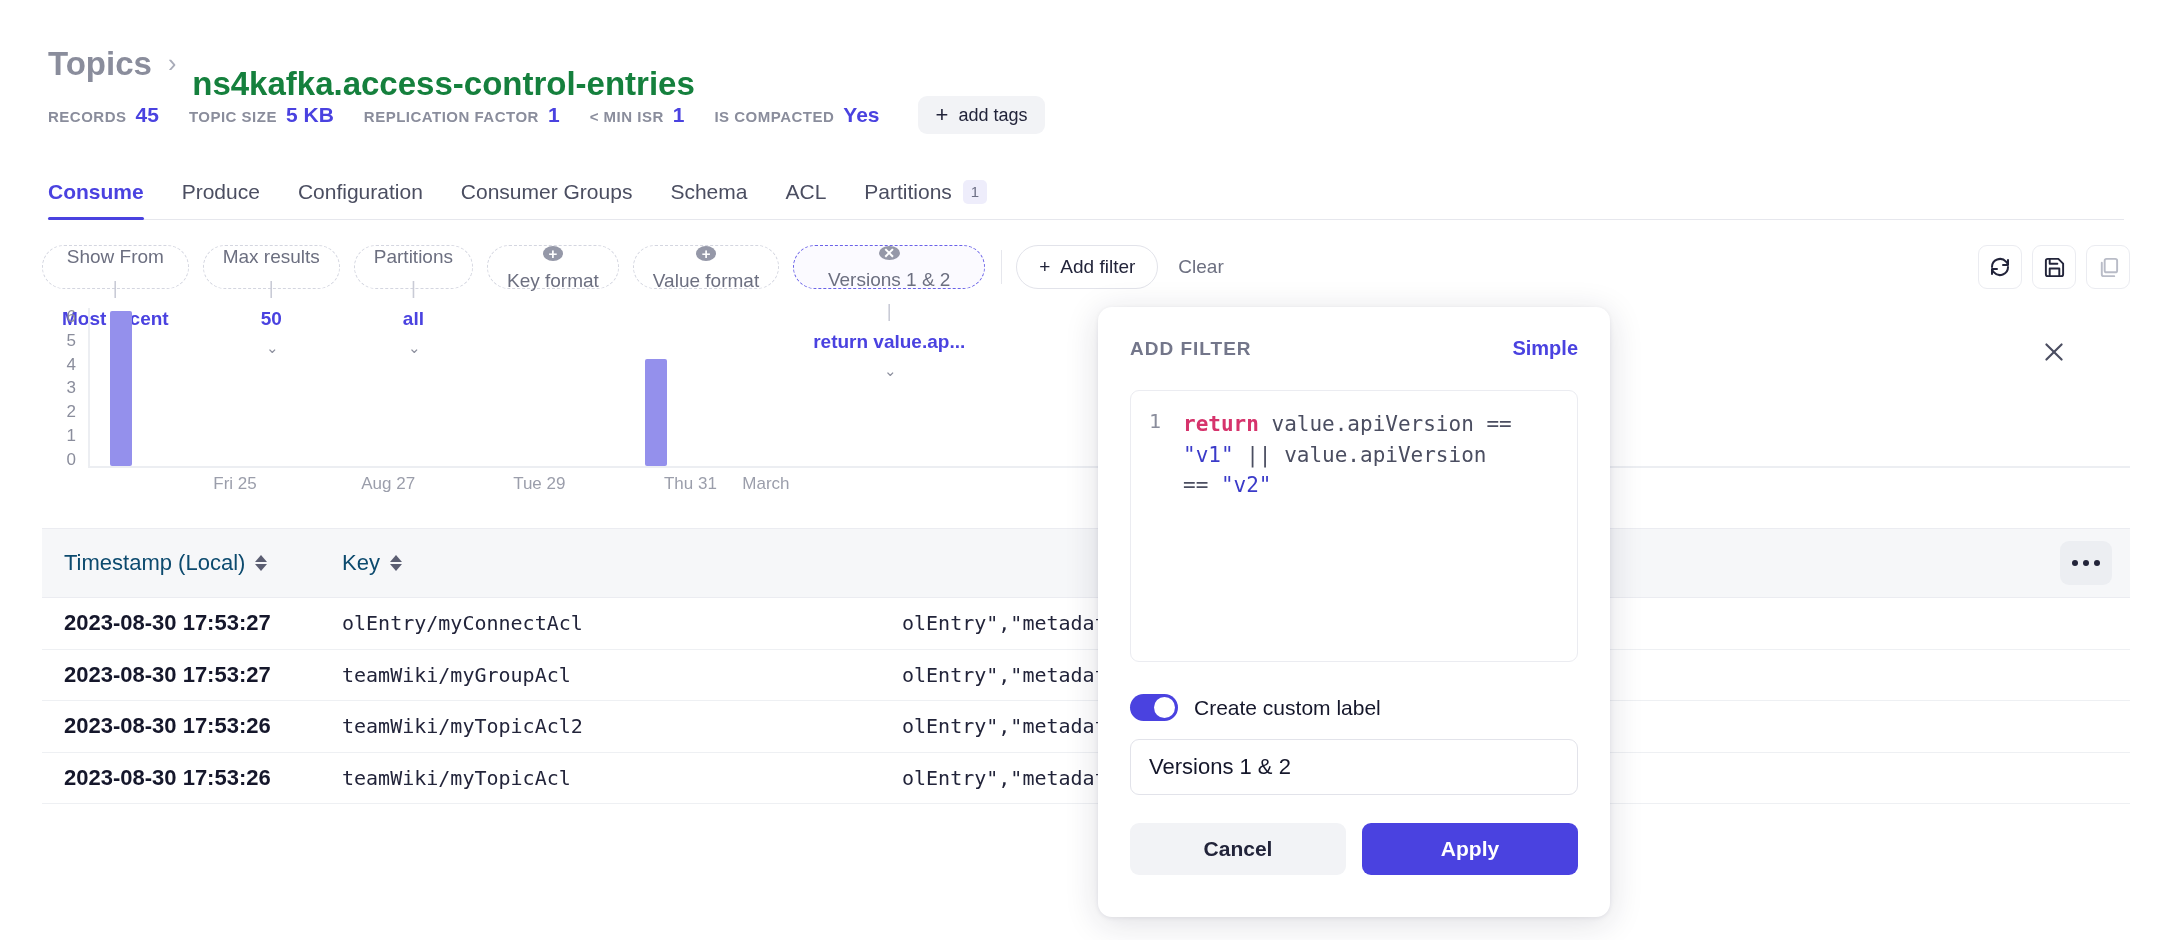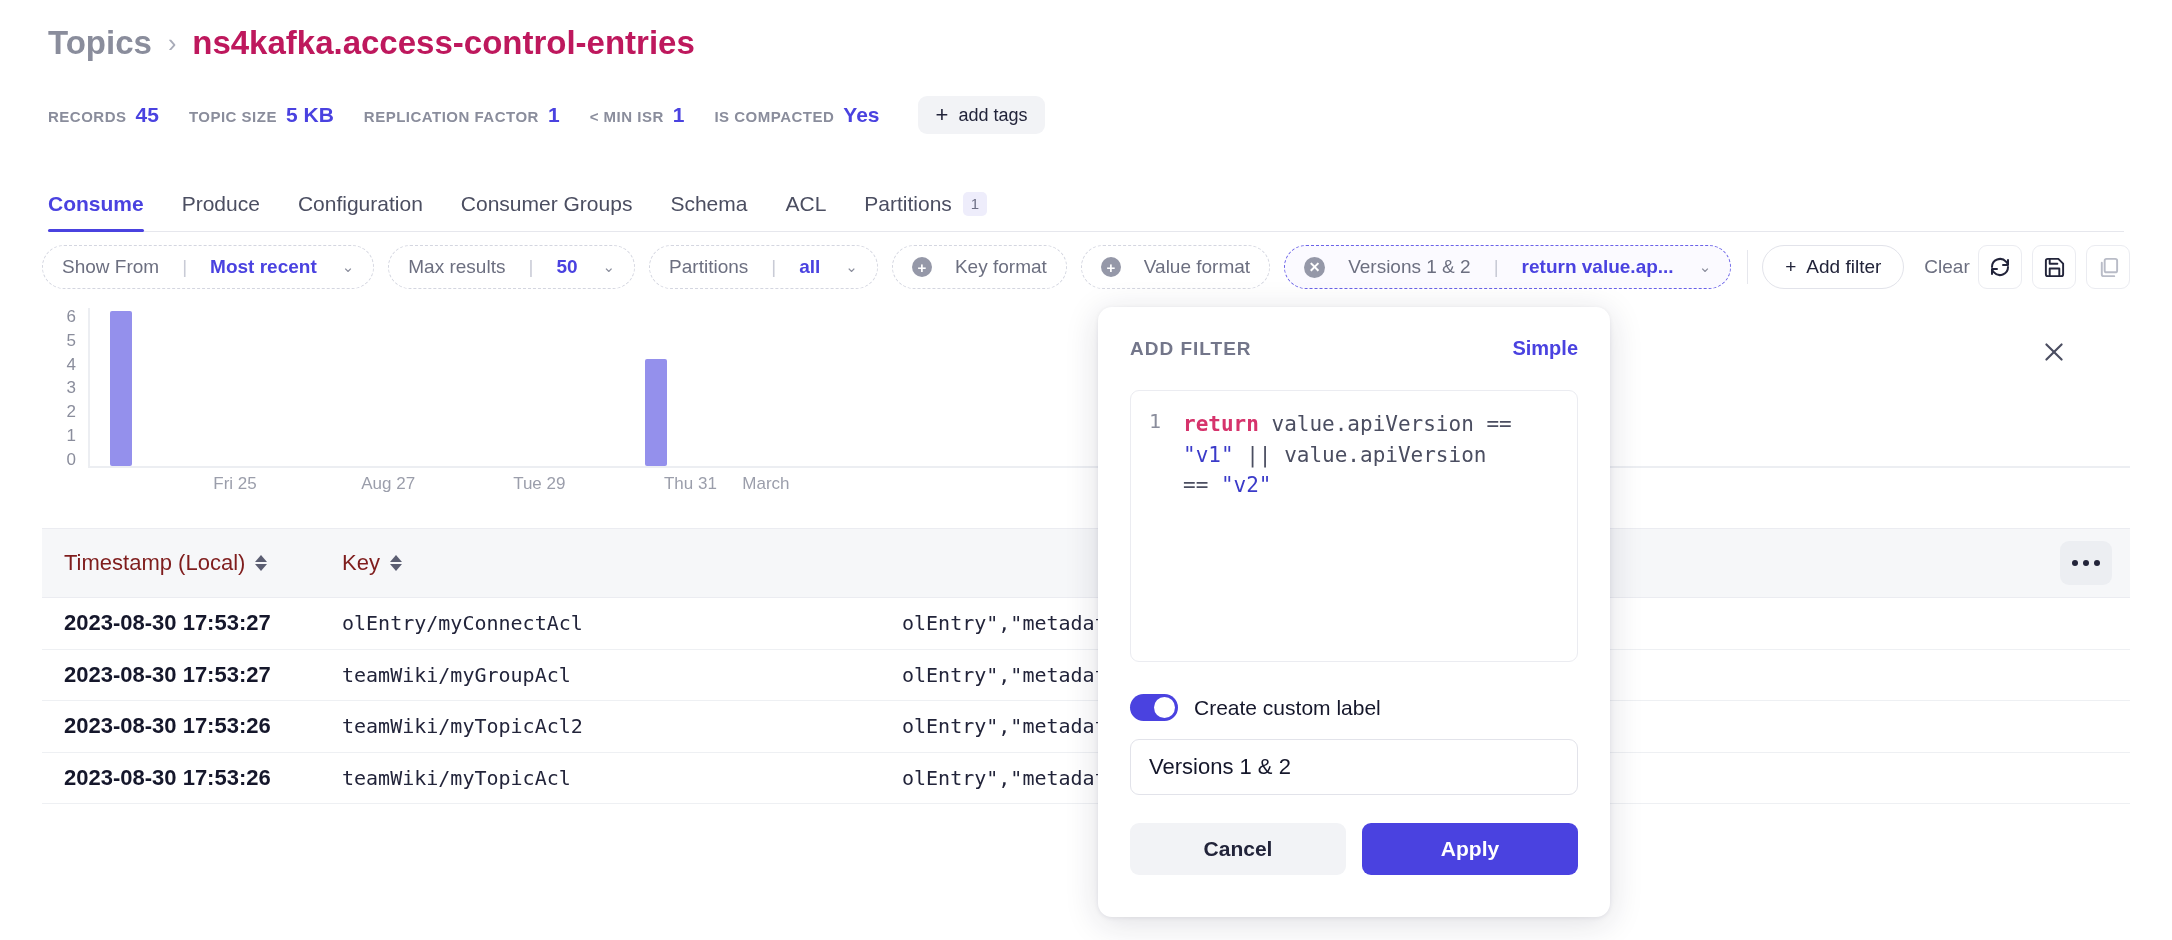--- a/index.html
+++ b/index.html
@@ -13,21 +13,21 @@
   .page { position: relative; width: 2172px; height: 940px; }
 
   
   .breadcrumb {
     position: absolute; left: 48px; top: 24px;
     display: flex; align-items: center; gap: 16px;
     font-size: 33px; font-weight: 700;
   }
   .crumb-parent { color: #8a8d9c; font-weight: 700; }
   .crumb-sep { color: #a9acb9; font-size: 25px; font-weight: 400; }
-  .crumb-current { color: #be185d; font-weight: 700; }
+  .crumb-current { color: #15803d; font-weight: 700; margin-top: 41px; }
 
   
   .meta-row {
     position: absolute; left: 48px; top: 96px;
     display: flex; align-items: center; gap: 4px;
   }
   .meta-item { display: flex; align-items: baseline; gap: 9px; margin-right: 26px; white-space: nowrap; }
   .meta-label {
     font-size: 15px; letter-spacing: .5px; color: #8a8d9c;
     text-transform: uppercase; font-weight: 600;
@@ -37,21 +37,21 @@
     display: inline-flex; align-items: center; gap: 10px;
     background: #f2f3f6; border: none; border-radius: 9px;
     height: 38px; padding: 0 18px; margin-left: 8px;
     font-size: 18px; color: #22243a; cursor: pointer;
     font-family: "Liberation Sans", sans-serif;
   }
   .add-tags .plus { font-size: 22px; line-height: 1; color: #22243a; }
 
   
   .tabs {
-    position: absolute; left: 48px; top: 180px; width: 2076px;
+    position: absolute; left: 48px; top: 168px; width: 2076px;
     display: flex; align-items: flex-end; gap: 0;
     border-bottom: 1px solid #e6e7ed; height: 52px;
   }
   .tab {
     position: relative; font-size: 21px; color: #4b4e61;
     padding: 0 0 15px 0; margin-right: 38px; cursor: pointer;
     display: flex; align-items: center; gap: 11px; white-space: nowrap;
   }
   .tab.active { color: #4a42e0; font-weight: 600; }
   .tab.active::after {
@@ -62,25 +62,26 @@
     background: #eeedfb; color: #6d6f85; border-radius: 5px;
     font-size: 15px; padding: 2px 8px; line-height: 1.3;
   }
 
   
   .toolbar {
     position: absolute; left: 42px; top: 243px; width: 2088px; height: 48px;
     display: flex; align-items: center;
   }
   .pill {
-    display: inline-flex; align-items: center; gap: 23px;
+    display: inline-flex; align-items: center; gap: 9px;
     height: 44px; padding: 0 19px; border-radius: 24px;
     border: 1.5px dashed #d4d6e0; background: #fff;
     font-size: 19px; color: #6c6f80; cursor: pointer; margin-right: 14px;
     white-space: nowrap;
+    flex-direction: column;
   }
   .pill .sep { color: #c9cbd6; }
   .pill .val { color: #4a42e0; font-weight: 600; }
   .pill .caret { color: #8a8d9c; font-size: 15px; margin-left: 2px; }
   .pill.icon-pill .addicon {
     width: 20px; height: 20px; border-radius: 50%; background: #9598a8;
     display: inline-flex; align-items: center; justify-content: center;
     color: #fff; font-size: 15px; line-height: 1; font-weight: 700;
   }
   .pill.active-filter {
@@ -140,21 +141,21 @@
   }
 
   
   .table { position: absolute; left: 42px; top: 528px; width: 2088px; }
   .thead {
     display: flex; align-items: center; height: 70px;
     background: #f6f7f9; border-top: 1px solid #ebecf1; border-bottom: 1px solid #ebecf1;
     position: relative;
   }
   .th {
-    font-size: 22px; color: #7f1d1d; font-weight: 400;
+    font-size: 22px; color: #0c4a6e; font-weight: 400;
     display: flex; align-items: center; gap: 10px;
   }
   .sort-ico { display: inline-flex; flex-direction: column; gap: 2px; }
   .sort-ico i {
     width: 0; height: 0; border-left: 6px solid transparent; border-right: 6px solid transparent;
     display: block;
   }
   .sort-ico i.up { border-bottom: 7px solid #5b5e72; }
   .sort-ico i.dn { border-top: 7px solid #5b5e72; }
   .col-ts { width: 300px; padding-left: 22px; }

